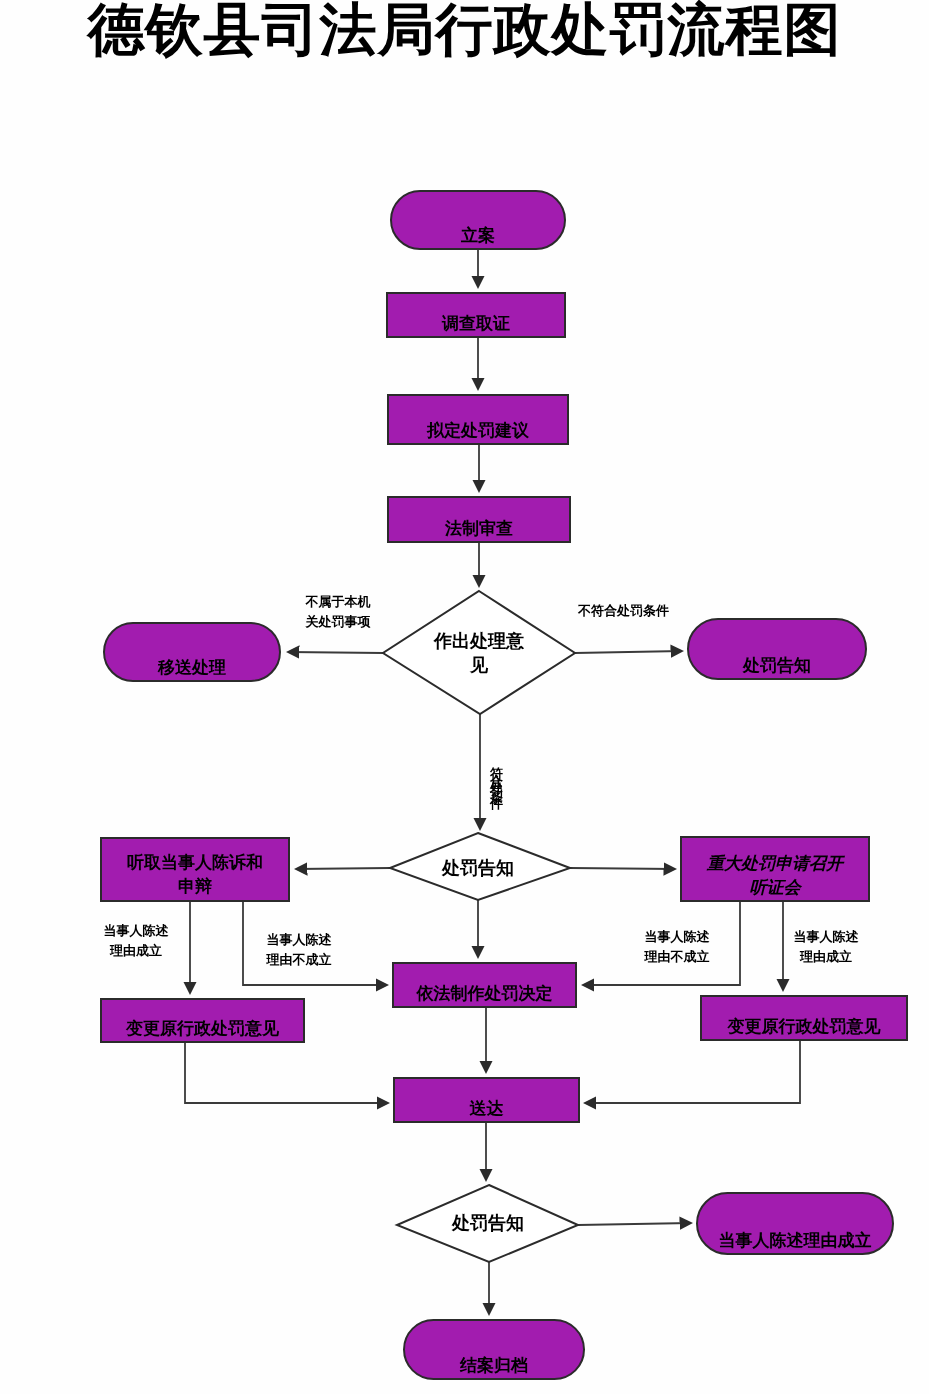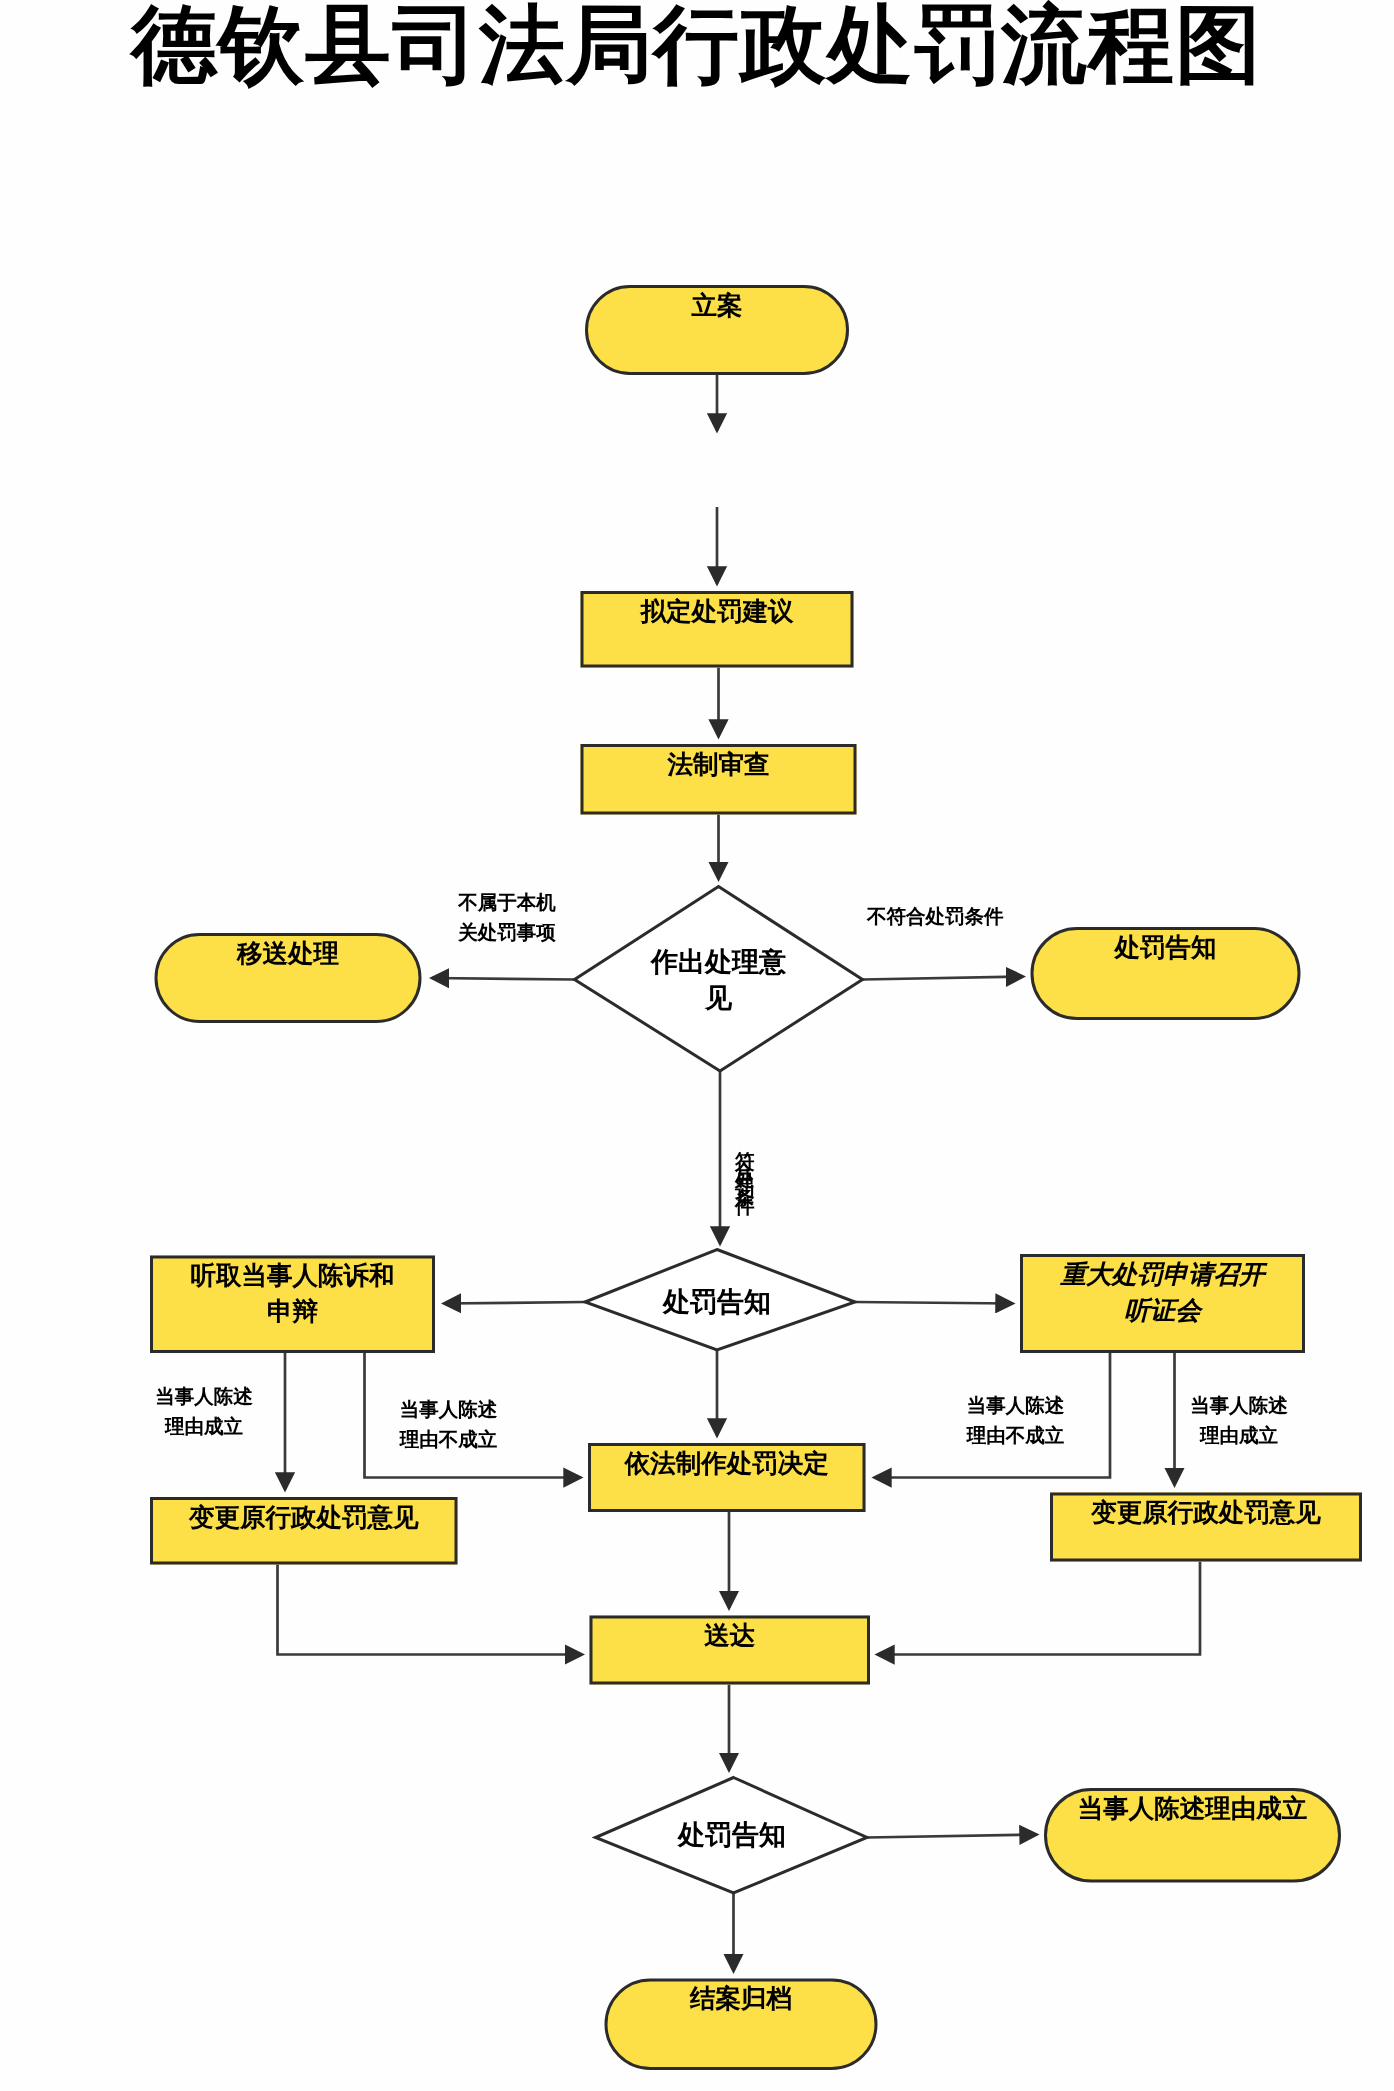--- a/index.html
+++ b/index.html
@@ -14,22 +14,22 @@
   .title{
     position:absolute;left:0;right:0;top:-8px;
     margin:0;text-align:center;
     font-family:"Liberation Serif", serif;
     font-size:57px;font-weight:bold;letter-spacing:1px;
     color:#000;
   }
   .wires{position:absolute;left:0;top:0;}
   .node{
     position:absolute;box-sizing:border-box;
-    border:2px solid #2b2b2b;background:#fde047;
-    display:flex;align-items:flex-start;justify-content:center;
+    border:2px solid #2b2b2b;background:#a21caf;
+    display:flex;align-items:flex-end;justify-content:center;
     text-align:center;font-weight:bold;font-size:17px;line-height:24px;
     color:#000;
   }
   .stadium{border-radius:34px;}
   .dtext{
     position:absolute;display:flex;align-items:center;justify-content:center;
     text-align:center;font-weight:bold;font-size:18px;line-height:24px;color:#000;
   }
   .elabel{
     position:absolute;font-weight:bold;font-size:13px;line-height:20px;
@@ -80,20 +80,23 @@
       <polygon points="479,591 575,653 480,714 383,653"></polygon>
       <polygon points="478,833 570,868 478,900 390,868"></polygon>
       <polygon points="489,1185 578,1225 489,1262 397,1225"></polygon>
     </g>
   </svg>
 
   <div class="node stadium" style="left:390px;top:190px;width:176px;height:60px;">
     <span>立案</span>
   </div>
 
+  <div class="node" style="left:386px;top:292px;width:180px;height:46px;">
+    <span>调查取证</span>
+  </div>
 
   <div class="node" style="left:387px;top:394px;width:182px;height:51px;">
     <span>拟定处罚建议</span>
   </div>
 
   <div class="node" style="left:387px;top:496px;width:184px;height:47px;">
     <span>法制审查</span>
   </div>
 
   <div class="dtext" style="left:433px;top:627px;width:92px;height:52px;">作出处理意见</div>
@@ -102,21 +105,21 @@
     <span>移送处理</span>
   </div>
 
   <div class="node stadium" style="left:687px;top:618px;width:180px;height:62px;">
     <span>处罚告知</span>
   </div>
 
   <div class="dtext" style="left:408px;top:855px;width:140px;height:26px;">处罚告知</div>
 
   <div class="node" style="left:100px;top:837px;width:190px;height:65px;">
-    <span style="display:block;width:150px;">听取当事人陈诉和申辩</span>
+    <span style="display:block;width:150px;font-family:Liberation Mono, monospace;">听取当事人陈诉和申辩</span>
   </div>
 
   <div class="node" style="left:680px;top:836px;width:190px;height:66px;">
     <span style="display:block;width:150px;font-style:italic;">重大处罚申请召开听证会</span>
   </div>
 
   <div class="node" style="left:392px;top:962px;width:185px;height:46px;">
     <span>依法制作处罚决定</span>
   </div>
 

